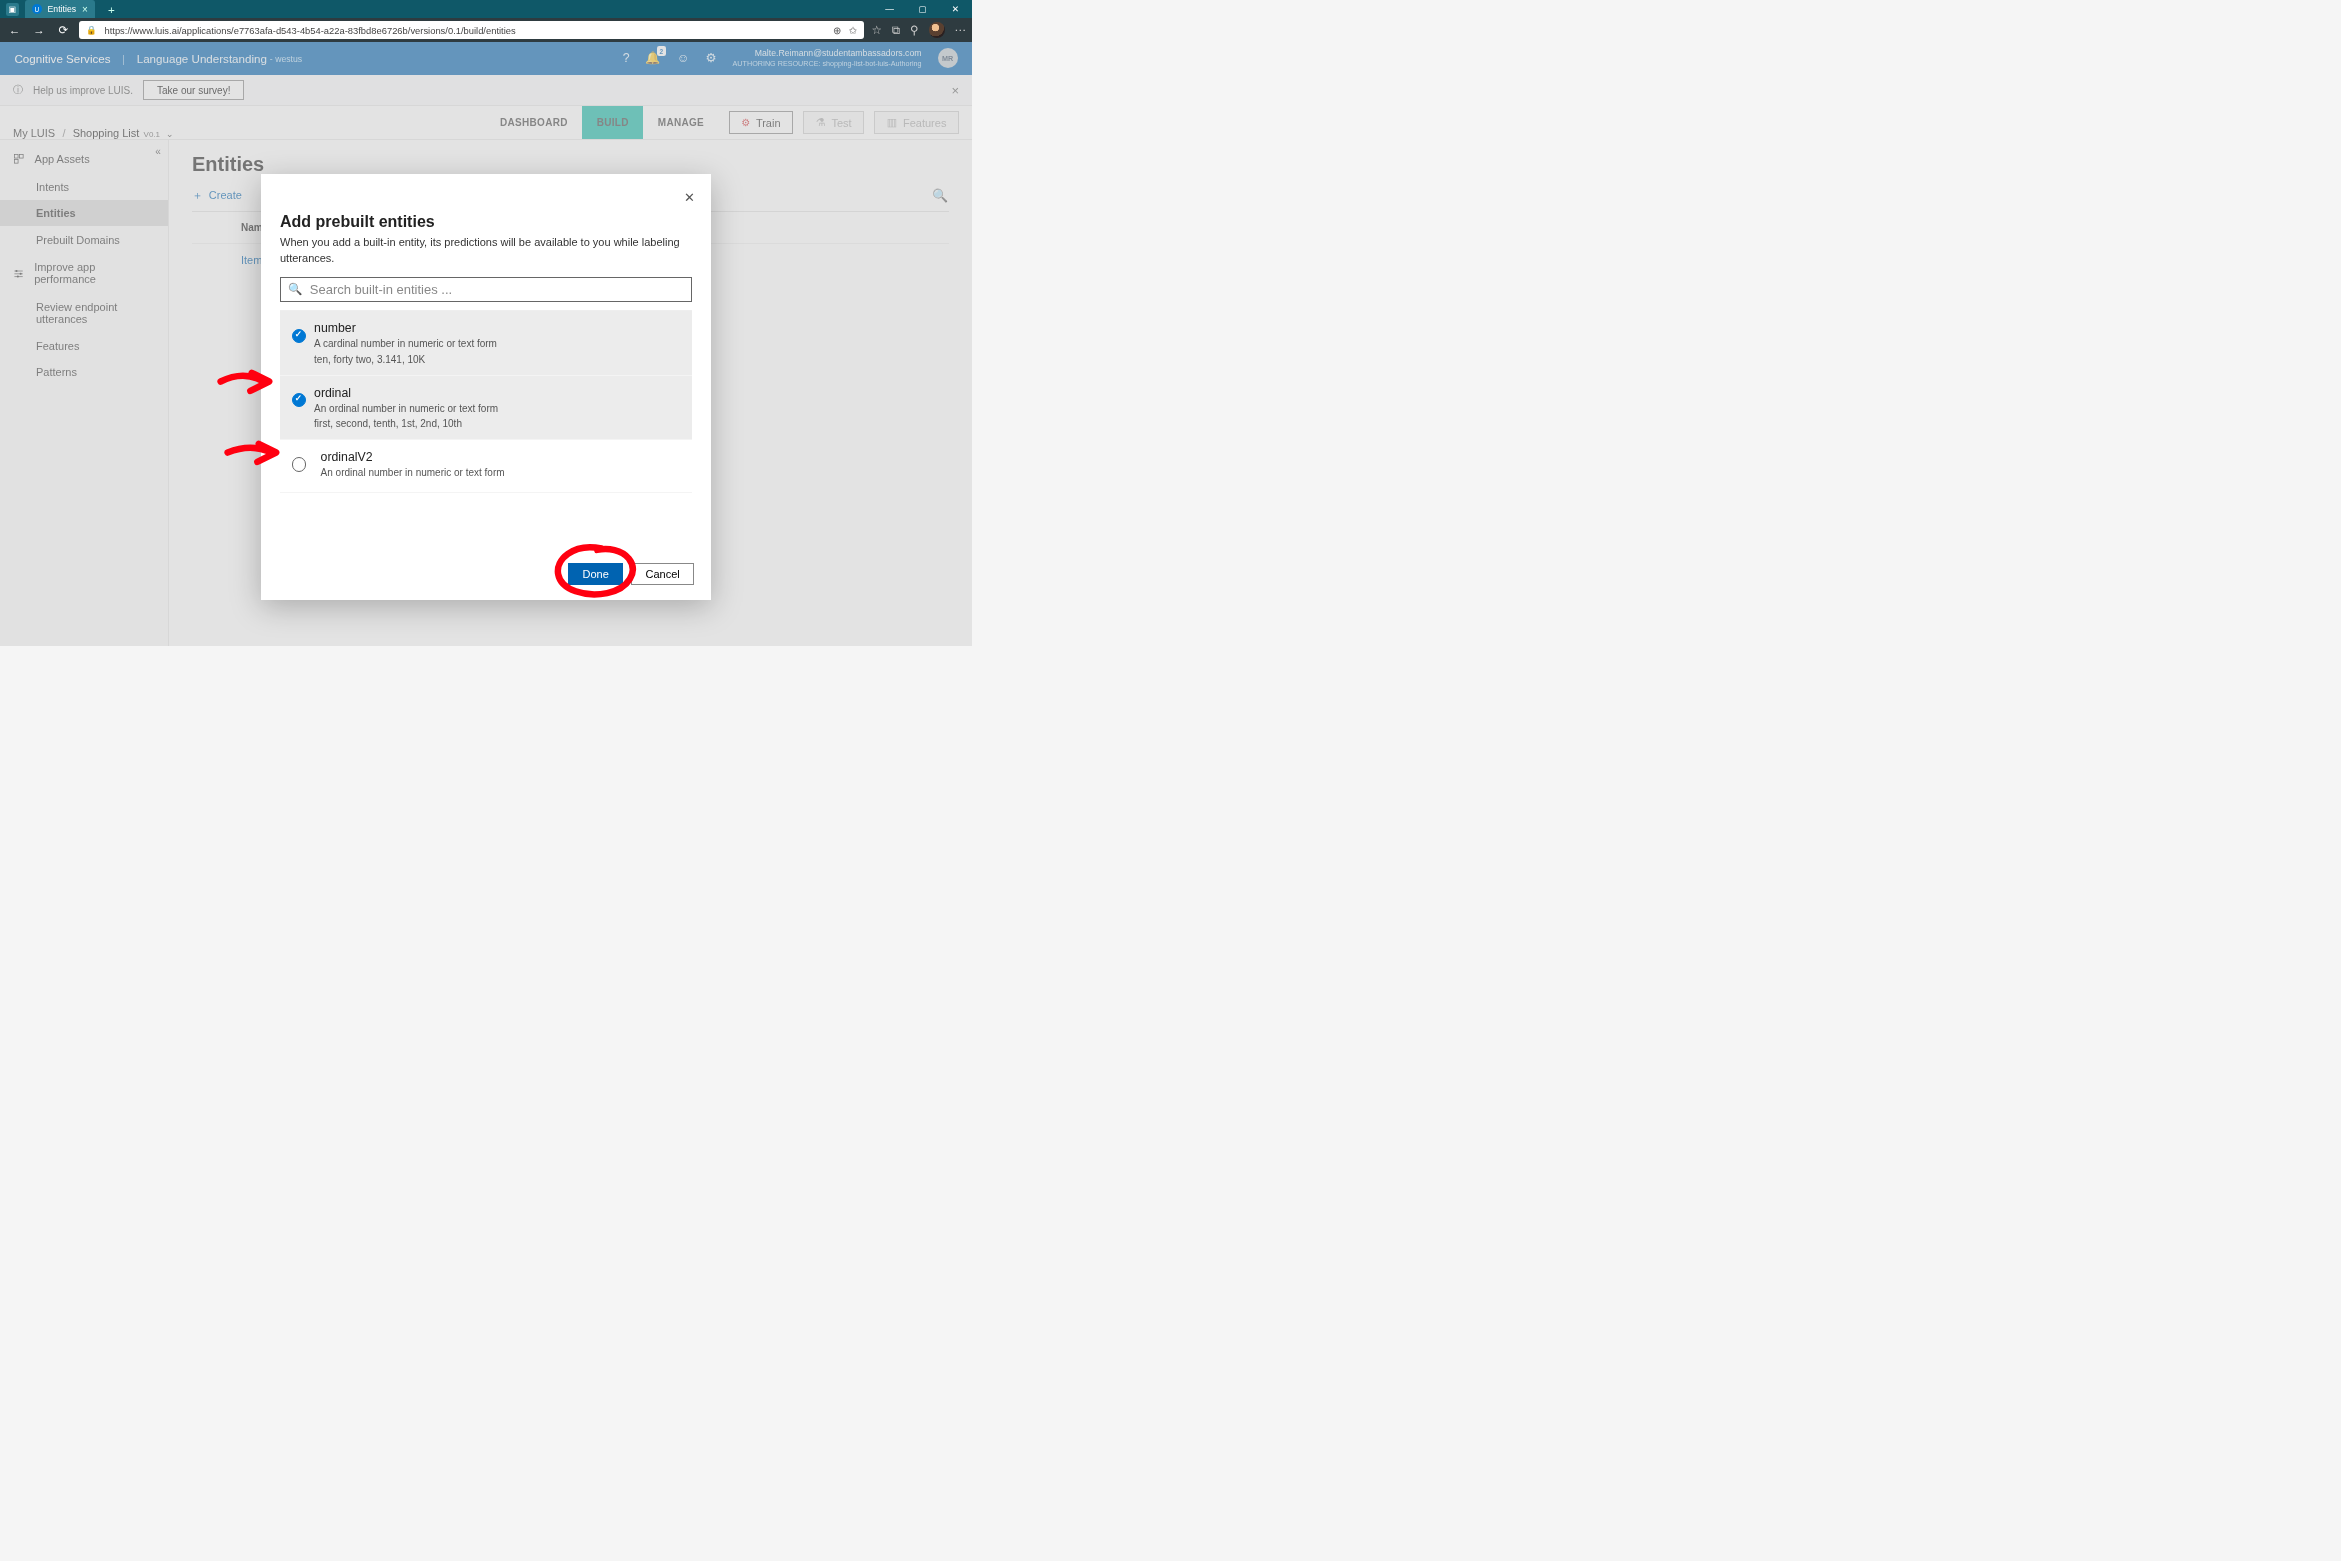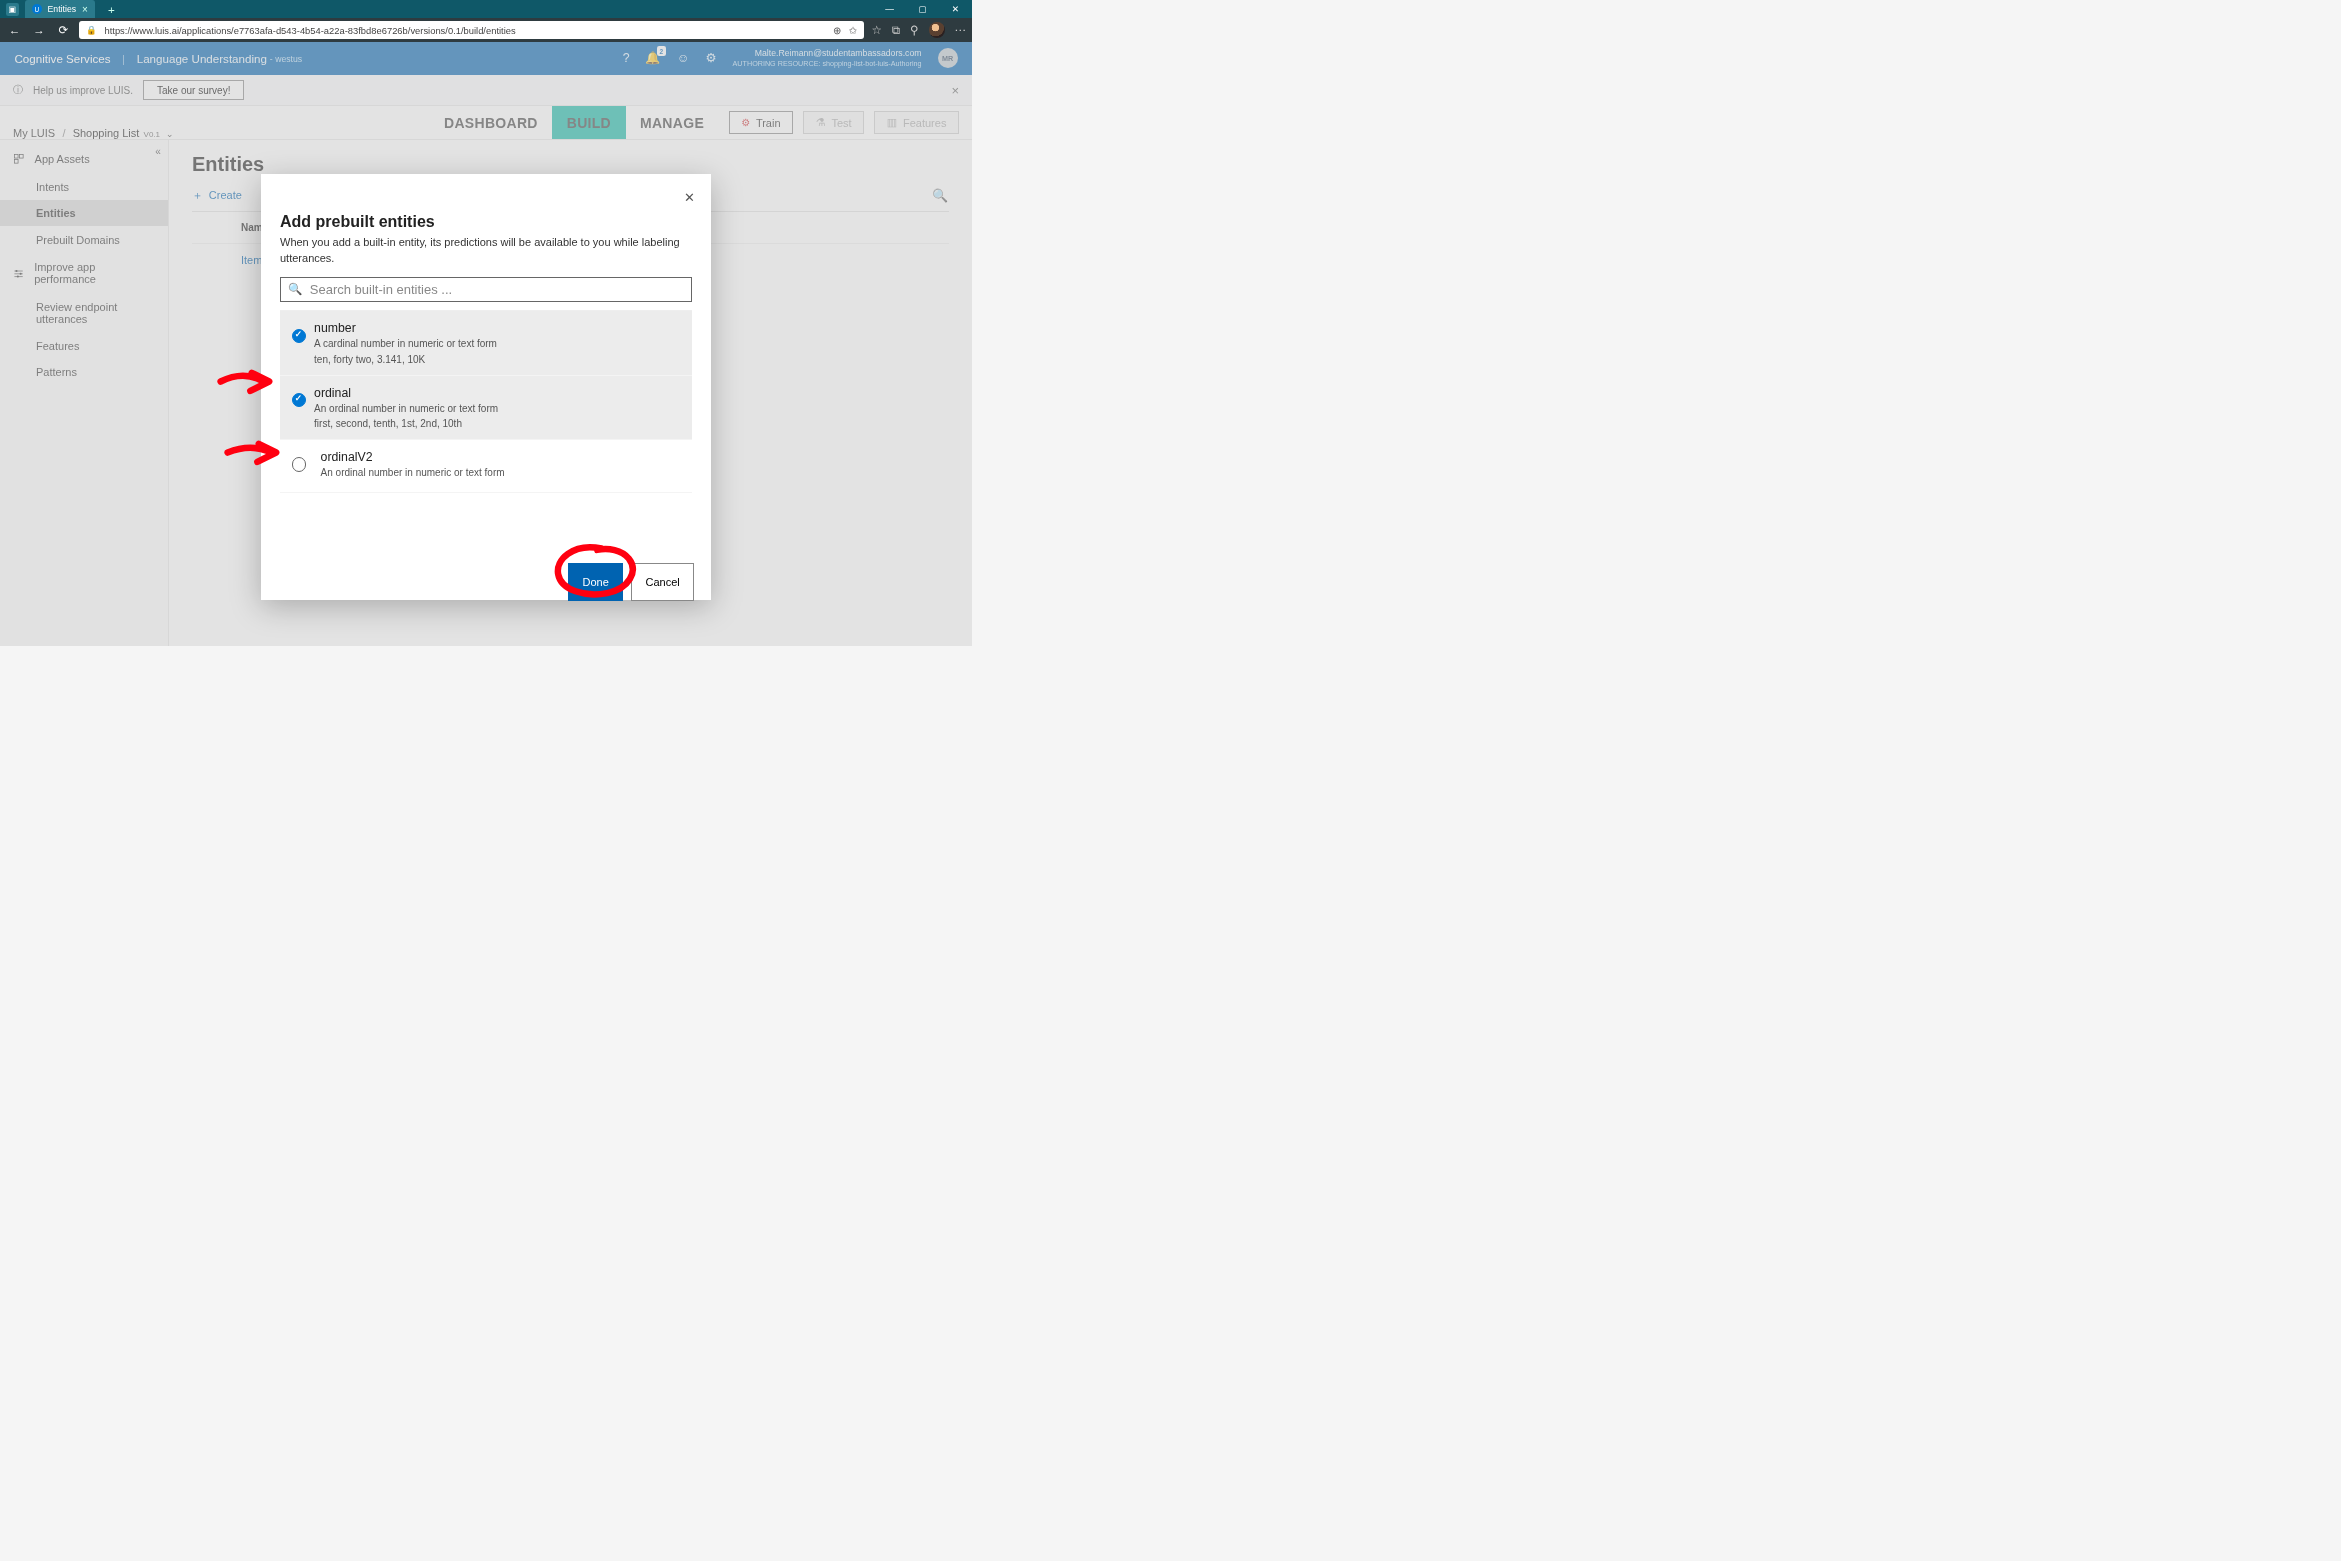--- a/index.html
+++ b/index.html
@@ -45,21 +45,21 @@
   .survey-btn { border:0.7px solid #888; background:#fff; padding:3.6px 13px; font-size:10px; cursor:pointer; }
   .survey-close { margin-left:auto; font-size:13px; color:#666; cursor:pointer; }
 
   .breadcrumb-row { height:34px; display:flex; align-items:flex-end; padding:0 13px; border-bottom:0.7px solid #e6e6e6; font-size:11px; }
   .breadcrumb-row a { color:#333; text-decoration:none; }
   .breadcrumb-row .sep2 { margin:0 7.2px; color:#888; }
   .breadcrumb-row .current { font-weight:400; color:#222; }
   .ver { font-size:8px; color:#666; margin-left:4.3px; }
   .chev { margin-left:5.8px; color:#555; font-size:9.4px; }
   .main-tabs { margin-left:auto; display:flex; align-items:center; gap:0; height:100%; }
-  .main-tab { padding:0 14.5px; height:100%; display:flex; align-items:center; font-weight:600; font-size:14px; color:#444; letter-spacing:0.3px; cursor:pointer; }
+  .main-tab { padding:0 14.5px; height:100%; display:flex; align-items:center; font-weight:600; font-size:10px; color:#444; letter-spacing:0.3px; cursor:pointer; }
   .main-tab.active { background:#14b8a6; }
   .act-btn { margin-left:10px; border:0.7px solid #888; background:#fff; height:23px; padding:0 11.6px; font-size:11px; color:#333; display:flex; align-items:center; gap:5.8px; cursor:pointer; }
   .act-btn.disabled { color:#aaa; border-color:#ccc; background:#f6f6f6; }
   .gear-red { color:#d13438; font-size:10px; }
 
   .body-row { display:flex; height:506px; position:relative; }
   .sidebar { width:169px; background:#fafafa; border-right:0.7px solid #e6e6e6; padding-top:4.3px; position:relative; }
   .sb-collapse { position:absolute; top:5.8px; right:7.2px; color:#555; font-size:10px; cursor:pointer; }
   .sb-group { display:flex; align-items:center; gap:10px; padding:8.7px 13px; font-size:11px; color:#333; cursor:pointer; }
   .sb-group svg { width:11.6px; height:11.6px; }
@@ -94,21 +94,21 @@
   .entity-row { display:flex; gap:14.5px; padding:10px 10px 10px 11.6px; border-bottom:0.7px solid #f4f4f4; }
   .entity-row.sel { background:#ececec;gap:8px; }
   .chk { width:14.5px; height:14.5px; border:1.4px solid #666; border-radius:50%; margin-top:7.2px; flex-shrink:0; background:#fff; position:relative; }
   .chk.loading { border-top-color:#bbb; border-right-color:#bbb; }
   .chk.on { background:#0078d4; border-color:#0078d4; }
   .chk.on::after { content:"✓"; color:#fff; font-size:8.7px; position:absolute; left:2.2px; top:-0.7px; font-weight:bold; }
   .ent-body .title { font-size:12.3px; color:#222; font-weight:400; margin-bottom:2.9px; }
   .ent-body .desc { font-size:10px; color:#555; margin-bottom:4.3px; }
   .ent-body .ex { font-size:10px; color:#555; }
   .modal-footer { margin-top:auto; padding:11.6px 17.3px 16px; display:flex; gap:8.7px; justify-content:flex-end; }
-  .btn { height:38px; padding:0 13px; font-size:11px; border:0.7px solid #888; background:#fff; cursor:pointer; }
+  .btn { height:22px; padding:0 13px; font-size:11px; border:0.7px solid #888; background:#fff; cursor:pointer; }
   .btn.primary { background:#0063b1; border-color:#0063b1; color:#fff; font-weight:500; }
 
   
   .anno-arrow { position:absolute; width:58px; height:29px; pointer-events:none; }
   .anno-circle { position:absolute; pointer-events:none; }
 
   svg { display:block; }
 </style>
 </head>
 <body>

